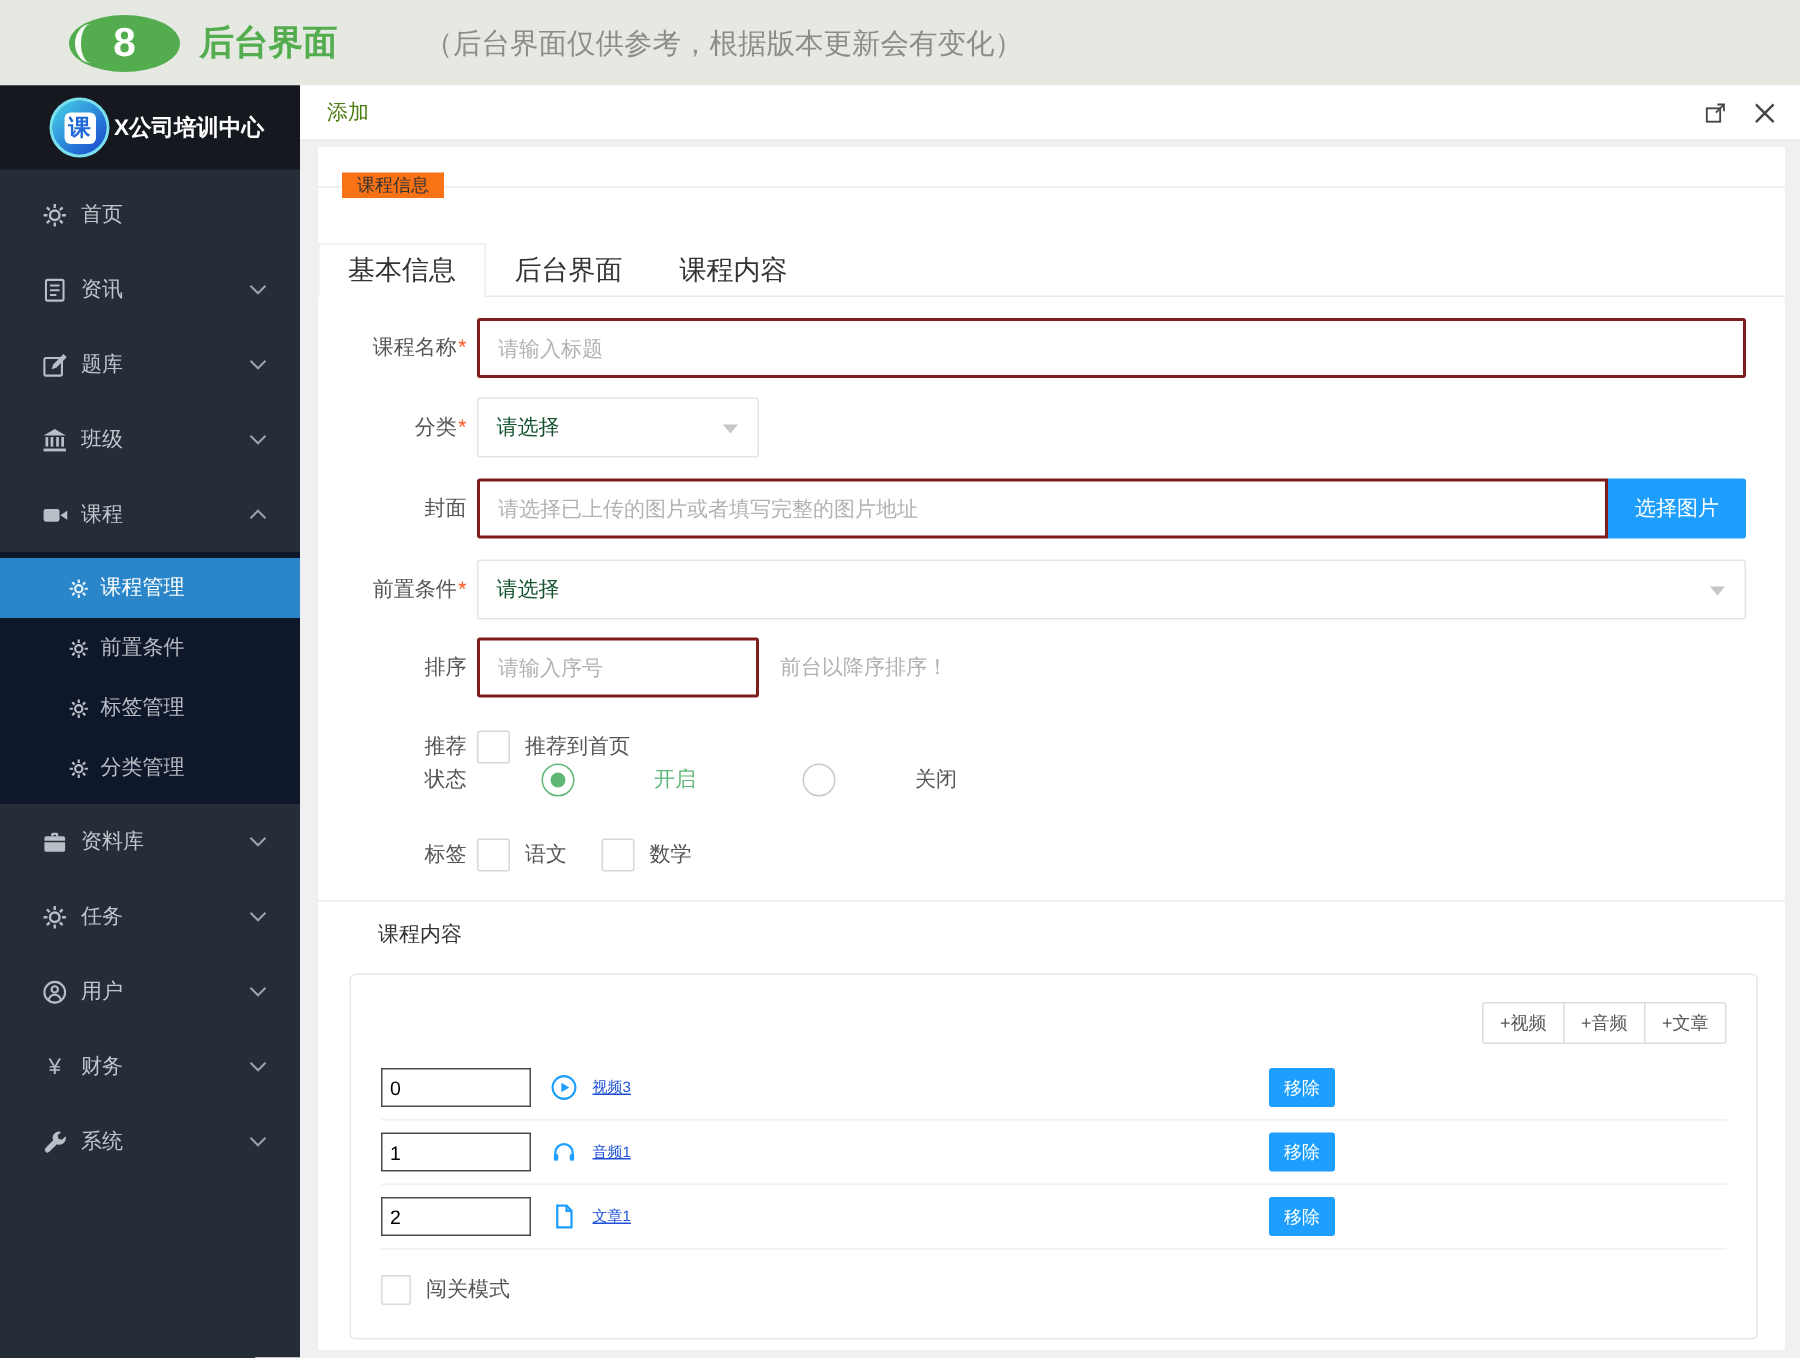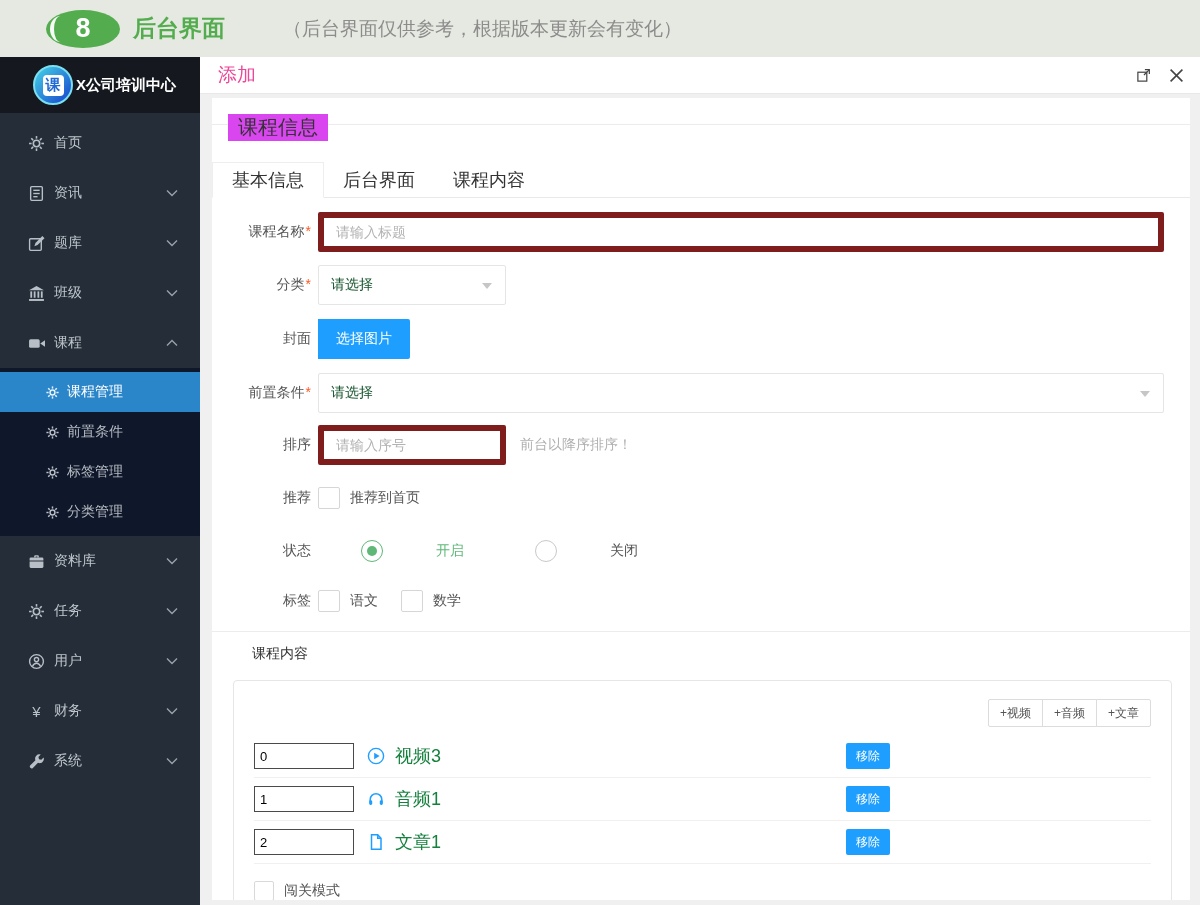--- a/index.html
+++ b/index.html
@@ -34,40 +34,40 @@
   .submenu { background:#0f172a; padding:4px 0; }
   .sub-item { height:40px; display:flex; align-items:center; padding-left:46px; color:#b6bcc3; font-size:14px; }
   .sub-item .mi-icon { width:13px; height:13px; margin-right:8px; }
   .sub-item.active { background:#2b86c9; color:#fff; }
   .sub-item.active .mi-icon { color:#e9f3fb; }
   .yen-glyph { font-size:15px; line-height:1; }
 
   
   .main { flex:1; display:flex; flex-direction:column; background:#f0f0f0; min-width:0; }
   .modal-header { height:37px; background:#fff; border-bottom:1px solid #e8e8e8; display:flex; align-items:center; padding:0 16px 0 18px; }
-  .modal-title { font-size:19px; color:#ec4899; flex:1; }
+  .modal-title { font-size:14px; color:#4d7c0f; flex:1; }
   .win-btn { margin-left:18px; display:flex; align-items:center; color:#444; cursor:pointer; }
   .main-body { flex:1; padding:4px 10px 5px 12px; overflow:hidden; }
   .panel { background:#fff; height:100%; padding:0 26px; overflow:hidden; }
 
   
   .field-title { margin:26px -26px 0; border-top:1px solid #ececec; height:0; }
-  .field-title span { position:relative; top:-11px; margin-left:16px; background:#d946ef; padding:0 10px; font-size:20px; color:#333; display:inline-block; }
+  .field-title span { position:relative; top:-11px; margin-left:16px; background:#f97316; padding:0 10px; font-size:12px; color:#333; display:inline-block; }
 
   
   .tabs { margin:37px -26px 0; display:flex; border-bottom:1px solid #e9e9e9; height:36px; font-size:18px; color:#333; }
   .tab { padding:0 19px; display:flex; align-items:center; cursor:pointer; }
   .tab.active { background:#fff; border:1px solid #eee; border-bottom:1px solid #fff; margin-bottom:-1px; }
 
   
   .form { padding-top:14px; }
   .frow { display:flex; align-items:center; }
   .flabel { width:80px; text-align:right; padding-right:7px; font-size:14px; color:#555; flex-shrink:0; white-space:nowrap; }
   .req { color:#ff5722; margin-left:1px; }
-  .txt-input { height:40px; border:6px solid #7f1d1d; border-radius:2px; padding:0 12px; font-size:14px; color:#333; width:100%; outline:none; background:#fff; font-family:inherit; }
+  .txt-input { height:40px; border:2px solid #7f1d1d; border-radius:2px; padding:0 12px; font-size:14px; color:#333; width:100%; outline:none; background:#fff; font-family:inherit; }
   .txt-input::placeholder { color:#b2b2b2; }
   .grow { flex:1; }
   .select-box { position:relative; height:40px; border:1px solid #e5e5e5; border-radius:2px; background:#fff; display:flex; align-items:center; padding:0 12px; font-size:14px; color:#14532d; cursor:pointer; }
   .caret { width:0; height:0; border-left:5px solid transparent; border-right:5px solid transparent; border-top:6px solid #c6c6c6; position:absolute; right:13px; top:17px; }
   .cover-wrap { flex:1; display:flex; }
   .cover-wrap .txt-input { border-radius:2px 0 0 2px; }
   .blue-btn { height:40px; width:92px; background:#1e9fff; color:#fff; border:none; font-size:14px; border-radius:0 2px 2px 0; cursor:pointer; flex-shrink:0; font-family:inherit; }
   .hint { margin-left:14px; font-size:14px; color:#b0b0b0; }
   .cb { width:22px; height:22px; border:1px solid #d6d6d6; border-radius:2px; background:#fff; flex-shrink:0; cursor:pointer; }
   .cb-label { margin-left:10px; font-size:14px; color:#555; }
@@ -85,21 +85,21 @@
   .content-box { margin:17px -8px 0 -5px; border:1px solid #e6e6e6; border-radius:4px; padding:18px 20px 0; }
   .box-toolbar { display:flex; justify-content:flex-end; }
   .tool-btn { height:28px; padding:0 11px; background:#fff; border:1px solid #dcdcdc; font-size:12px; color:#555;
               margin-left:-1px; display:flex; align-items:center; cursor:pointer; font-family:inherit; }
   .tool-btn:first-child { border-radius:2px 0 0 2px; margin-left:0; }
   .tool-btn:last-child { border-radius:0 2px 2px 0; }
   .items { margin-top:8px; }
   .item-row { display:flex; align-items:center; height:43px; border-bottom:1px solid #f0f0f0; position:relative; }
   .order-input { width:100px; height:26px; border:1px solid #4a4a4a; padding:0 5px; font-size:13px; color:#000; outline:none; background:#fff; font-family:inherit; }
   .item-icon { margin-left:13px; display:flex; }
-  .item-name { margin-left:10px; font-size:18px; color:#15803d; }
+  .item-name { margin-left:10px; font-size:10px; color:#1d4ed8;text-decoration:underline; }
   .remove-btn { position:absolute; left:592px; width:44px; height:26px; background:#1e9fff; color:#fff; font-size:12px; border:none; border-radius:2px; cursor:pointer; font-family:inherit; }
   .mode-row { display:flex; align-items:center; padding:17px 0 22px; }
   .cb-sm { width:20px; height:20px; border:1px solid #d9d9d9; border-radius:2px; background:#fff; cursor:pointer; }
 </style>
 </head>
 <body>
 
 <div class="banner">
   <div class="badge8">8</div>
   <div class="banner-title">后台界面</div>
@@ -391,39 +391,40 @@
             <span class="flabel"><span>分类</span><span class="req">*</span></span>
             <div class="select-box" style="width:188px;">
               <span>请选择</span>
               <span class="caret"></span>
             </div>
           </div>
 
           <div class="frow" style="margin-bottom:14px;">
             <span class="flabel">封面</span>
             <div class="cover-wrap">
+              <input class="txt-input" placeholder="请选择已上传的图片或者填写完整的图片地址" style="">
               <button class="blue-btn">选择图片</button>
             </div>
           </div>
 
           <div class="frow" style="margin-bottom:12px;">
             <span class="flabel"><span>前置条件</span><span class="req">*</span></span>
             <div class="select-box grow">
               <span>请选择</span>
               <span class="caret"></span>
             </div>
           </div>
 
           <div class="frow" style="margin-bottom:22px;">
             <span class="flabel">排序</span>
             <input class="txt-input" style="width: 188px;" placeholder="请输入序号">
             <span class="hint">前台以降序排序！</span>
           </div>
 
-          <div class="frow" style="margin-bottom:31px;">
+          <div class="frow" style="">
             <span class="flabel">推荐</span>
             <span class="cb"></span>
             <span class="cb-label">推荐到首页</span>
           </div>
 
           <div class="frow" style="margin-bottom:28px;gap:43px;">
             <span class="flabel">状态</span>
             <span class="radio sel"></span>
             <span class="lbl-on">开启</span>
             <span class="radio"></span>

